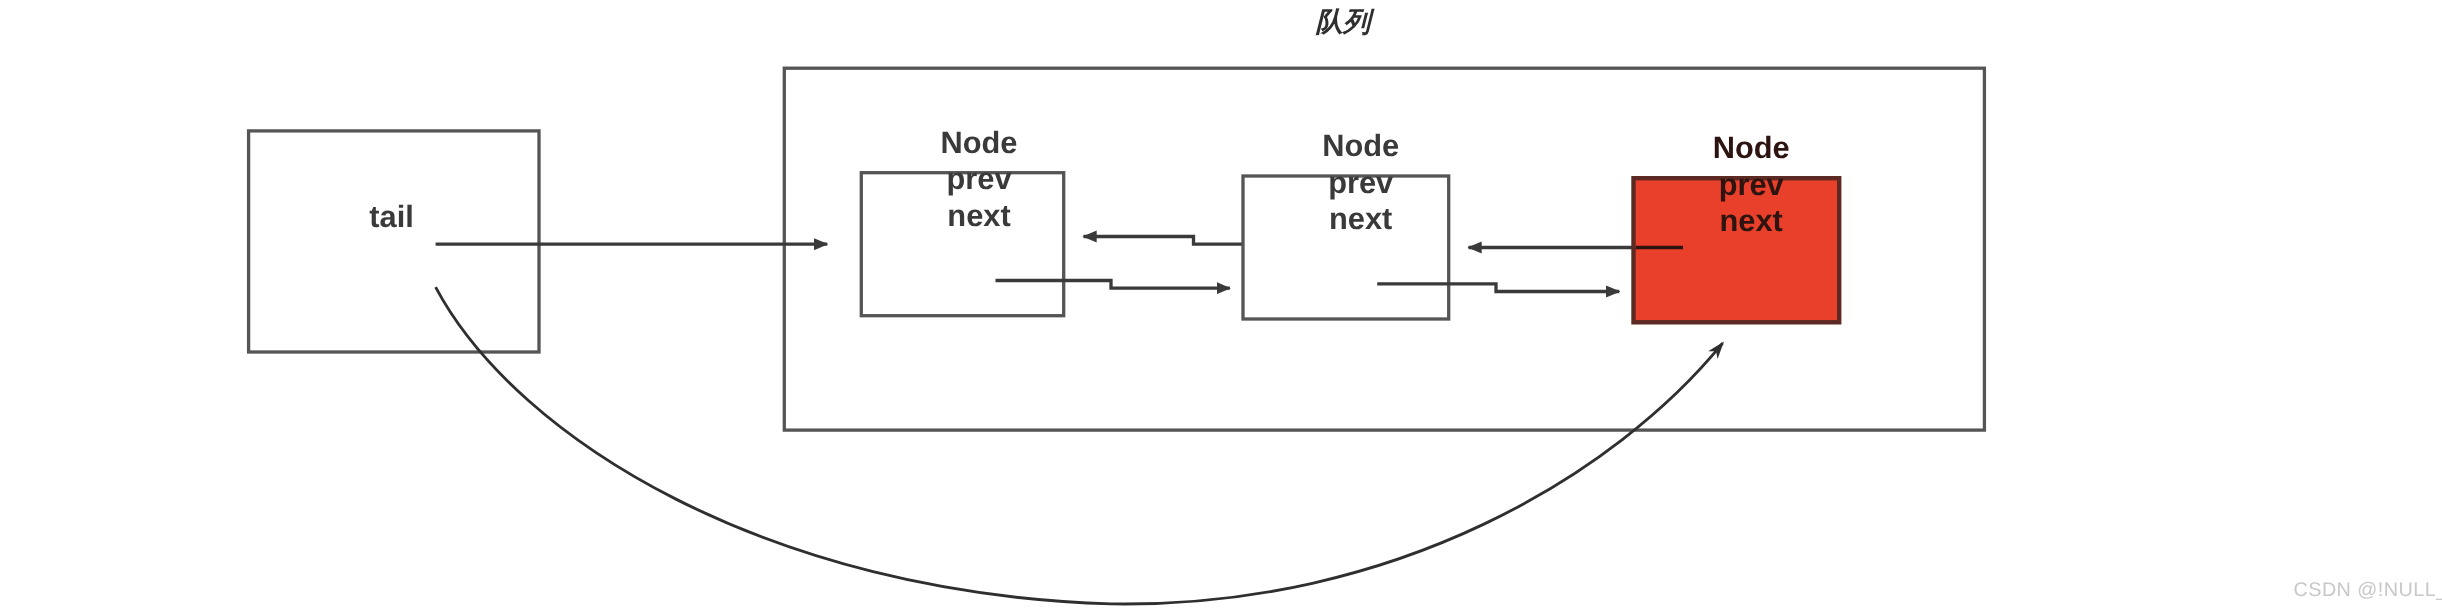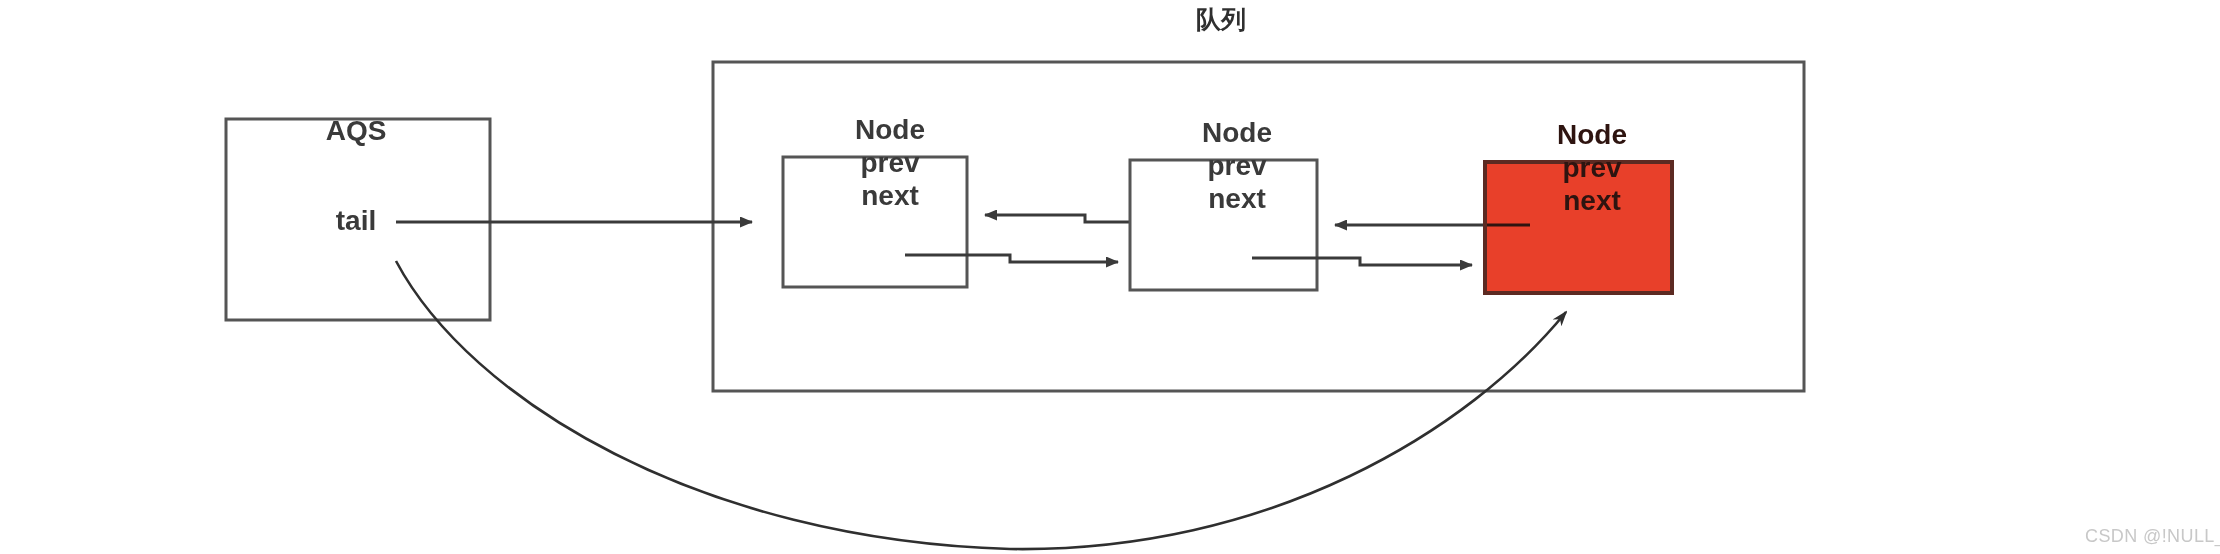--- a/index.html
+++ b/index.html
@@ -44,20 +44,21 @@
   .aqs-text {
     font-size: 28px;
     color: #3a3a3a;
   }
   .queue-title {
     position: absolute;
     font-size: 25px;
     font-weight: bold;
     color: #2f2f2f;
     white-space: pre;
+    font-style: italic;
   }
   .watermark {
     position: absolute;
     font-size: 18px;
     color: #c8c8c8;
     white-space: pre;
     letter-spacing: 0.4px;
   }
 </style>
 </head>
@@ -98,22 +99,21 @@
 
     <rect x="1485" y="162" width="187" height="131" fill="#e8402a" stroke="#5c2a22" stroke-width="4"></rect>
 
     <line x1="1487" y1="225" x2="1530" y2="225" stroke="#2e1410" stroke-width="3"></line>
 
     <path d="M396,261 C470,400 700,540 1010,549 C1270,553 1470,430 1566,312" fill="none" stroke="#2f2f2f" stroke-width="2.6" marker-end="url(#arrowhead-slim)"></path>
   </svg>
 
   <div class="queue-title" style="left:1196px; top:3px;">队列</div>
 
-  <div class="box-label aqs-text" style="left:256px; top:114px; width:200px;">AQS</div>
-  <div class="box-label aqs-text" style="left:256px; top:180px; width:200px;margin-top:24px;">tail</div>
+  <div class="box-label aqs-text" style="left:256px; top:180px; width:200px;">tail</div>
 
   <div class="box-label node-text" style="left:800px; top:113px; width:180px;">Node</div>
   <div class="box-label node-text" style="left:800px; top:146px; width:180px;">prev</div>
   <div class="box-label node-text" style="left:800px; top:179px; width:180px;">next</div>
 
   <div class="box-label node-text" style="left:1147px; top:116px; width:180px;">Node</div>
   <div class="box-label node-text" style="left:1147px; top:149px; width:180px;">prev</div>
   <div class="box-label node-text" style="left:1147px; top:182px; width:180px;">next</div>
 
   <div class="box-label node-text-red" style="left:1502px; top:118px; width:180px;">Node</div>

